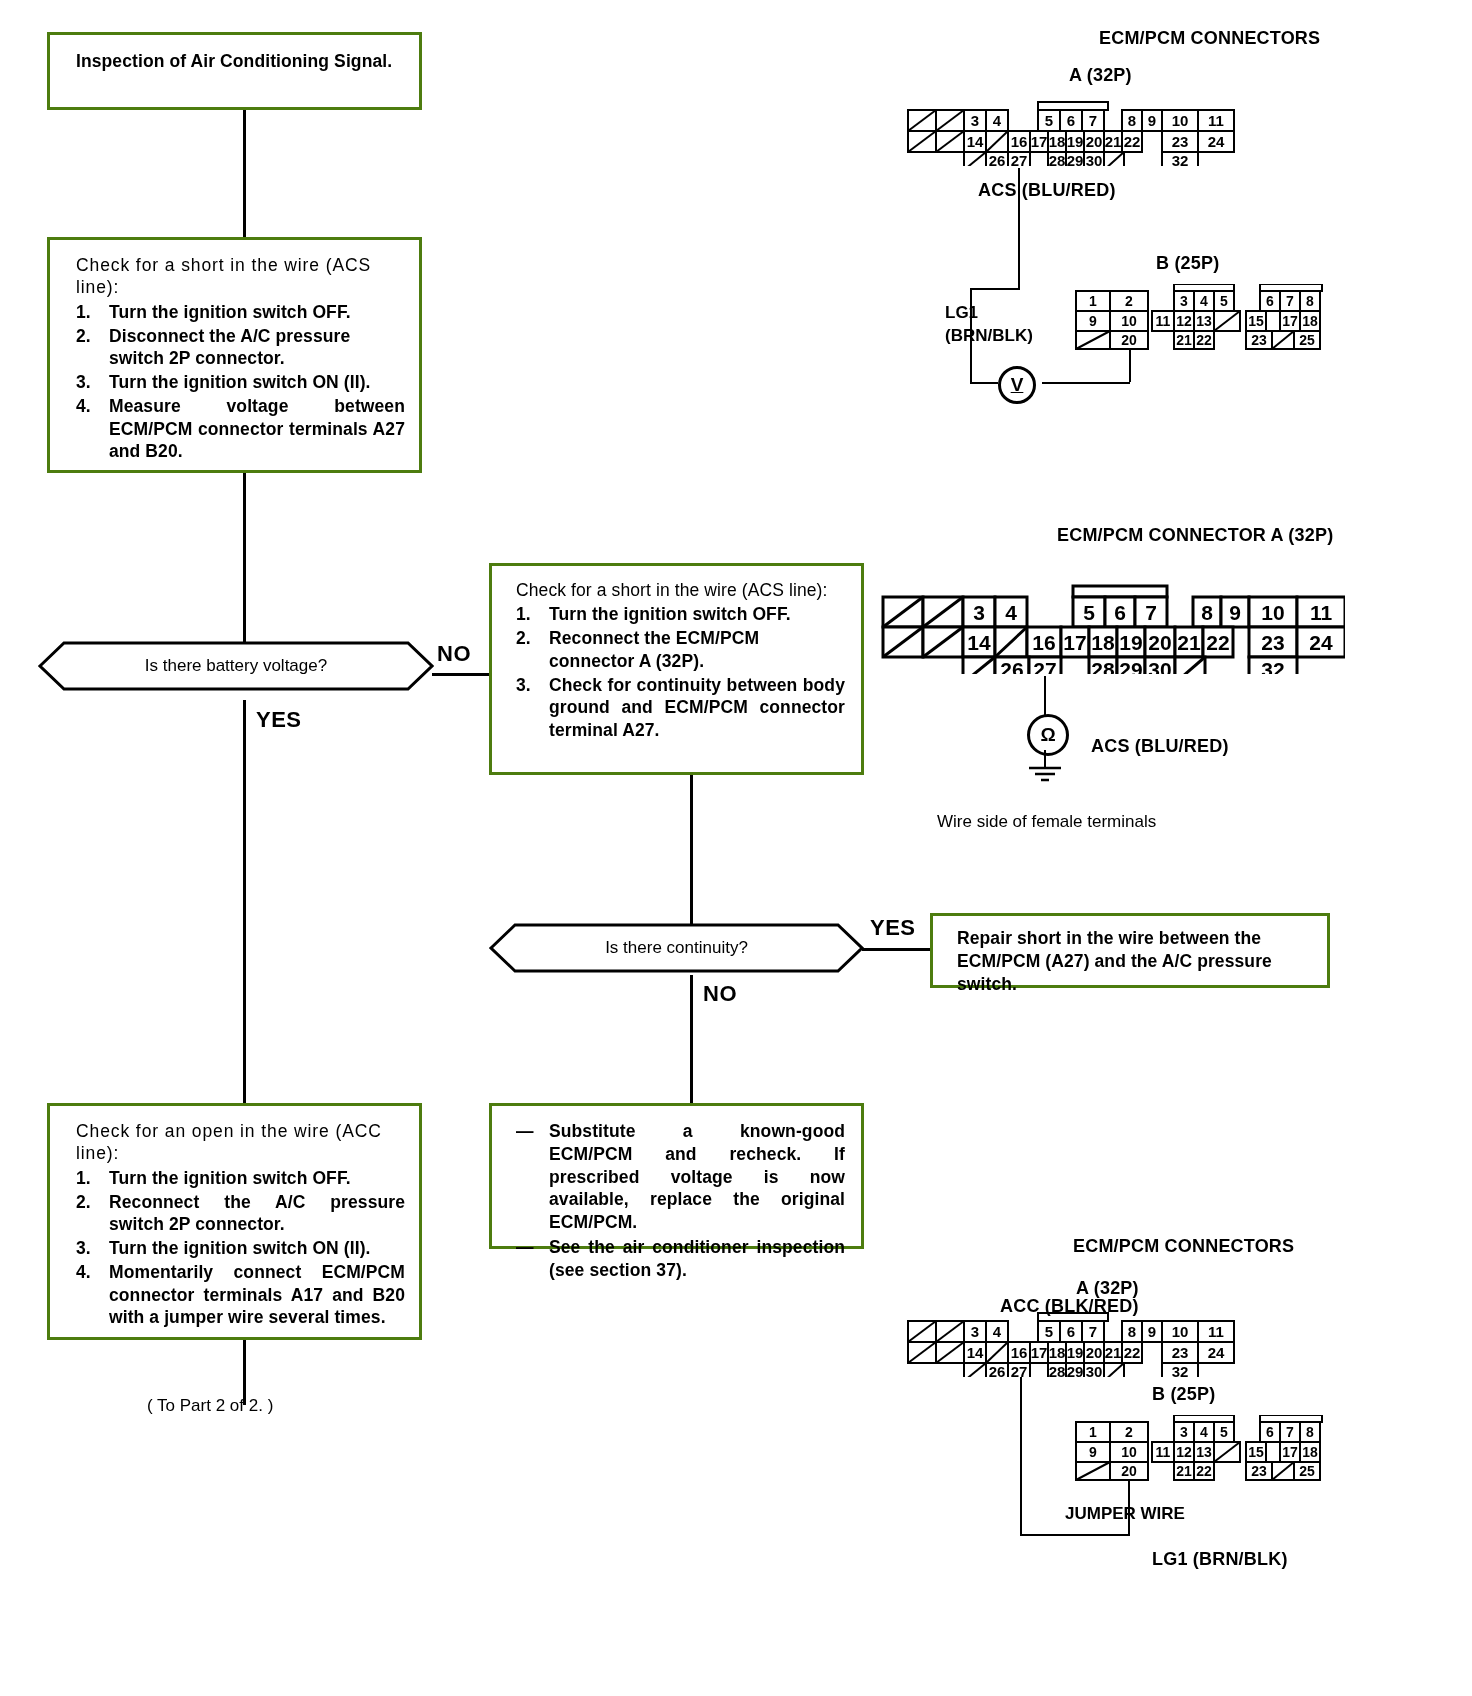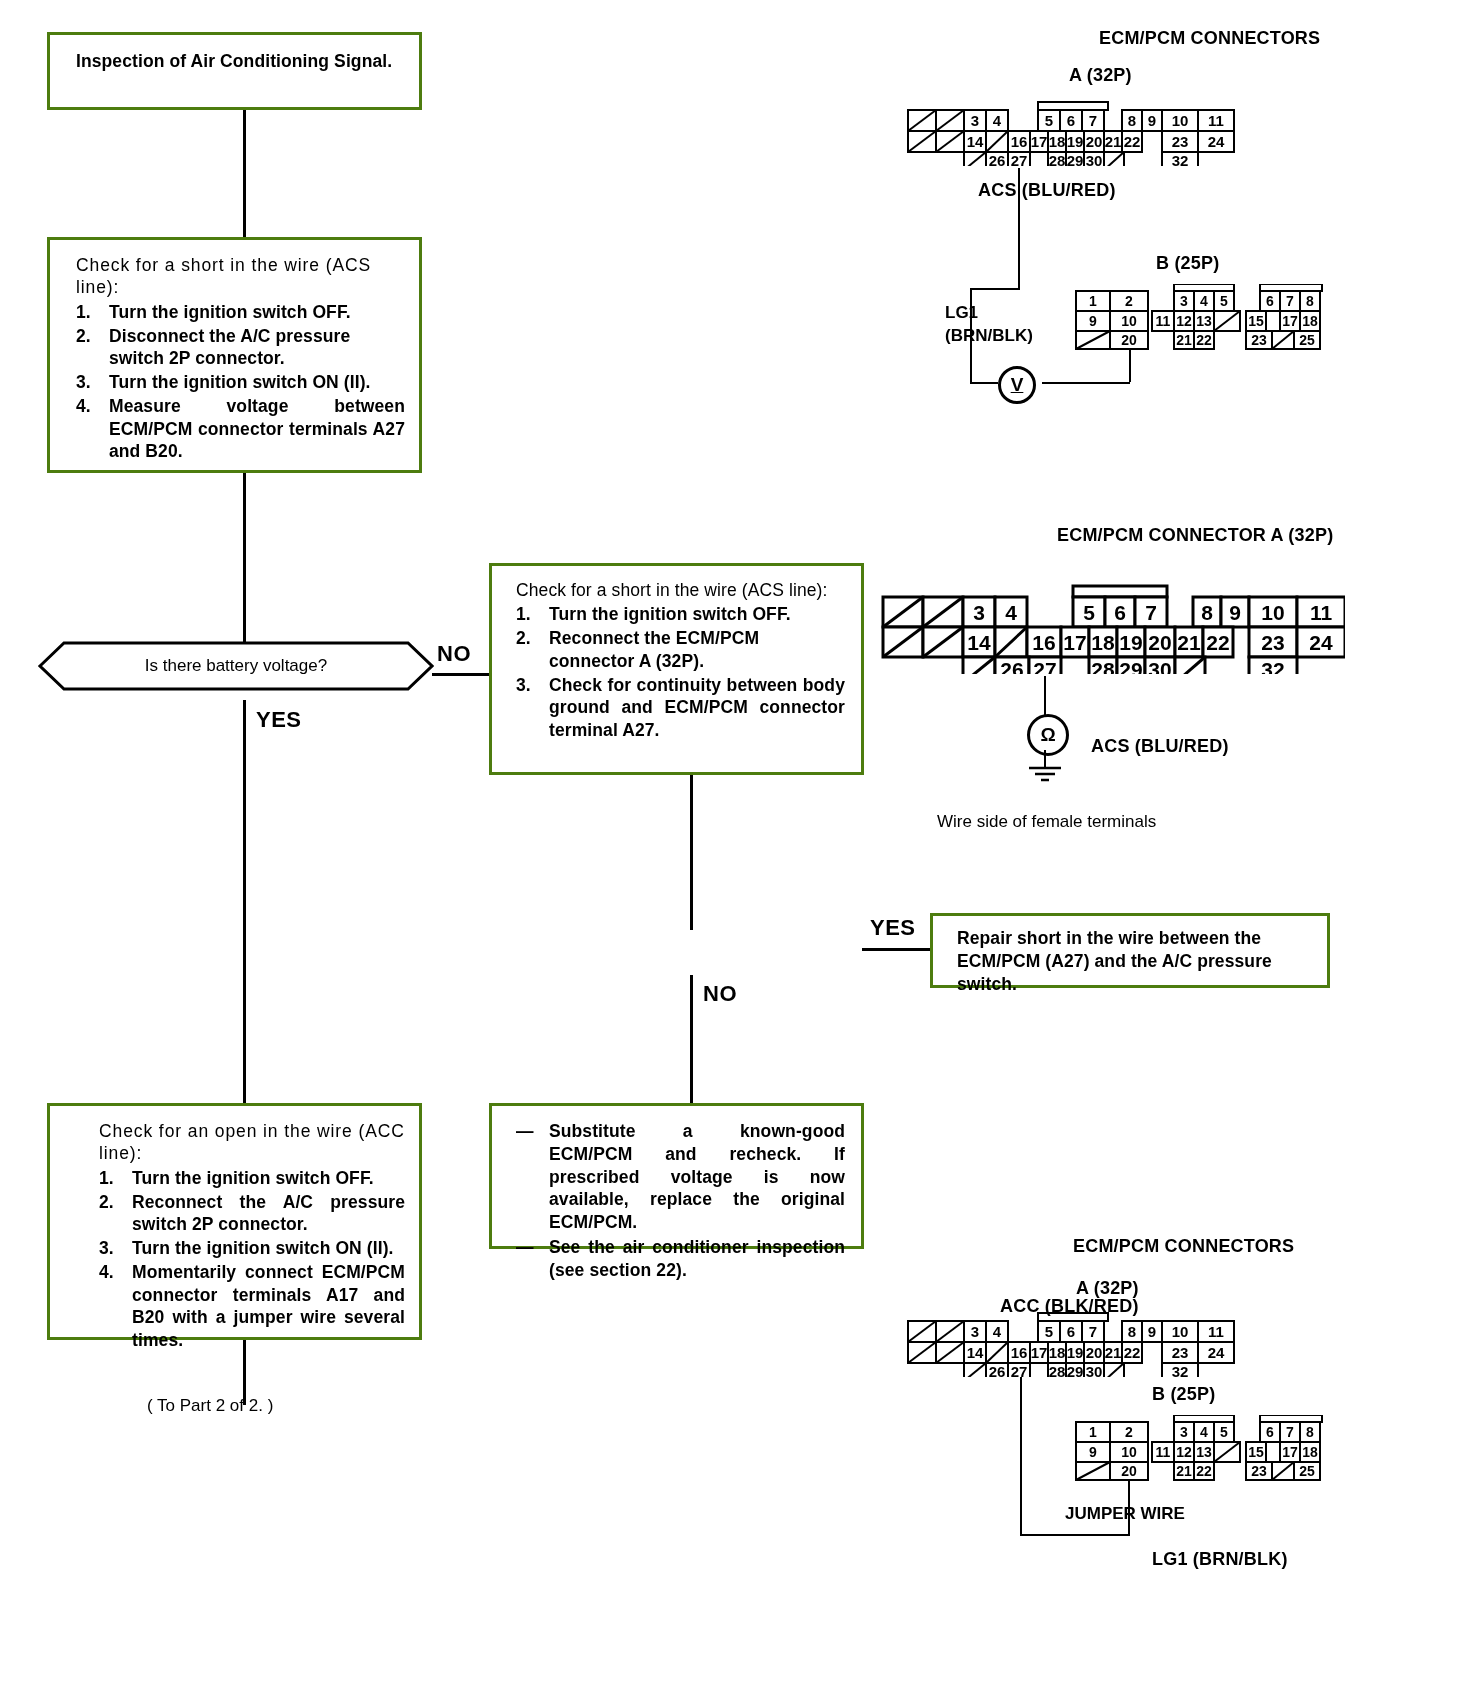--- a/index.html
+++ b/index.html
@@ -169,39 +169,45 @@
     <div class="box-inner" style="padding:13px 16px 0 24px;">
       <h4>Check for a short in the wire (ACS line):</h4>
       <ol class="steps">
         <li><span class="num">1.</span><span>Turn the ignition switch OFF.</span></li>
         <li><span class="num">2.</span><span>Reconnect the ECM/PCM connector A (32P).</span></li>
         <li class="just"><span class="num">3.</span><span>Check for continuity between body ground and ECM/PCM connector terminal A27.</span></li>
       </ol>
     </div>
   </div>
 
+  <div class="hex" style="left:489px;top:922px;width:375px;height:52px;">
+    <svg width="375" height="52" viewBox="0 0 375 52">
+      <polygon points="2,26 26,3 349,3 373,26 349,49 26,49" fill="#fff" stroke="#000" stroke-width="3"></polygon>
+    </svg>
+    <span class="hexlabel">Is there continuity?</span>
+  </div>
   <div class="lbl-yn" style="left:870px;top:915px;">YES</div>
   <div class="lbl-yn" style="left:703px;top:981px;">NO</div>
 
   <div class="box abs" style="left:930px;top:913px;width:400px;height:75px;">
     <div class="box-inner" style="padding:11px 14px 0 24px;">
       <div class="plain">Repair short in the wire between the ECM/PCM (A27) and the A/C pressure switch.</div>
     </div>
   </div>
 
   <div class="box abs" style="left:489px;top:1103px;width:375px;height:146px;">
     <div class="box-inner" style="padding:14px 16px 0 24px;">
       <ul class="dashes">
         <li class="just"><span class="dash">—</span><span>Substitute a known-good ECM/PCM and recheck. If prescribed voltage is now available, replace the original ECM/PCM.</span></li>
-        <li class="just"><span class="dash">—</span><span>See the air conditioner inspection (see section 22).</span></li>
+        <li class="just"><span class="dash">—</span><span>See the air conditioner inspection (see section 37).</span></li>
       </ul>
     </div>
   </div>
 
-  <div class="box abs" style="left:47px;top:1103px;width:375px;height:237px;padding-left:23px;">
+  <div class="box abs" style="left:47px;top:1103px;width:375px;height:237px;">
     <div class="box-inner" style="padding:14px 14px 0 26px;">
       <h4 class="tight">Check for an open in the wire (ACC line):</h4>
       <ol class="steps">
         <li><span class="num">1.</span><span>Turn the ignition switch OFF.</span></li>
         <li class="just"><span class="num">2.</span><span>Reconnect the A/C pressure switch 2P connector.</span></li>
         <li><span class="num">3.</span><span>Turn the ignition switch ON (II).</span></li>
         <li class="just"><span class="num">4.</span><span>Momentarily connect ECM/PCM connector terminals A17 and B20 with a jumper wire several times.</span></li>
       </ol>
     </div>
   </div>

